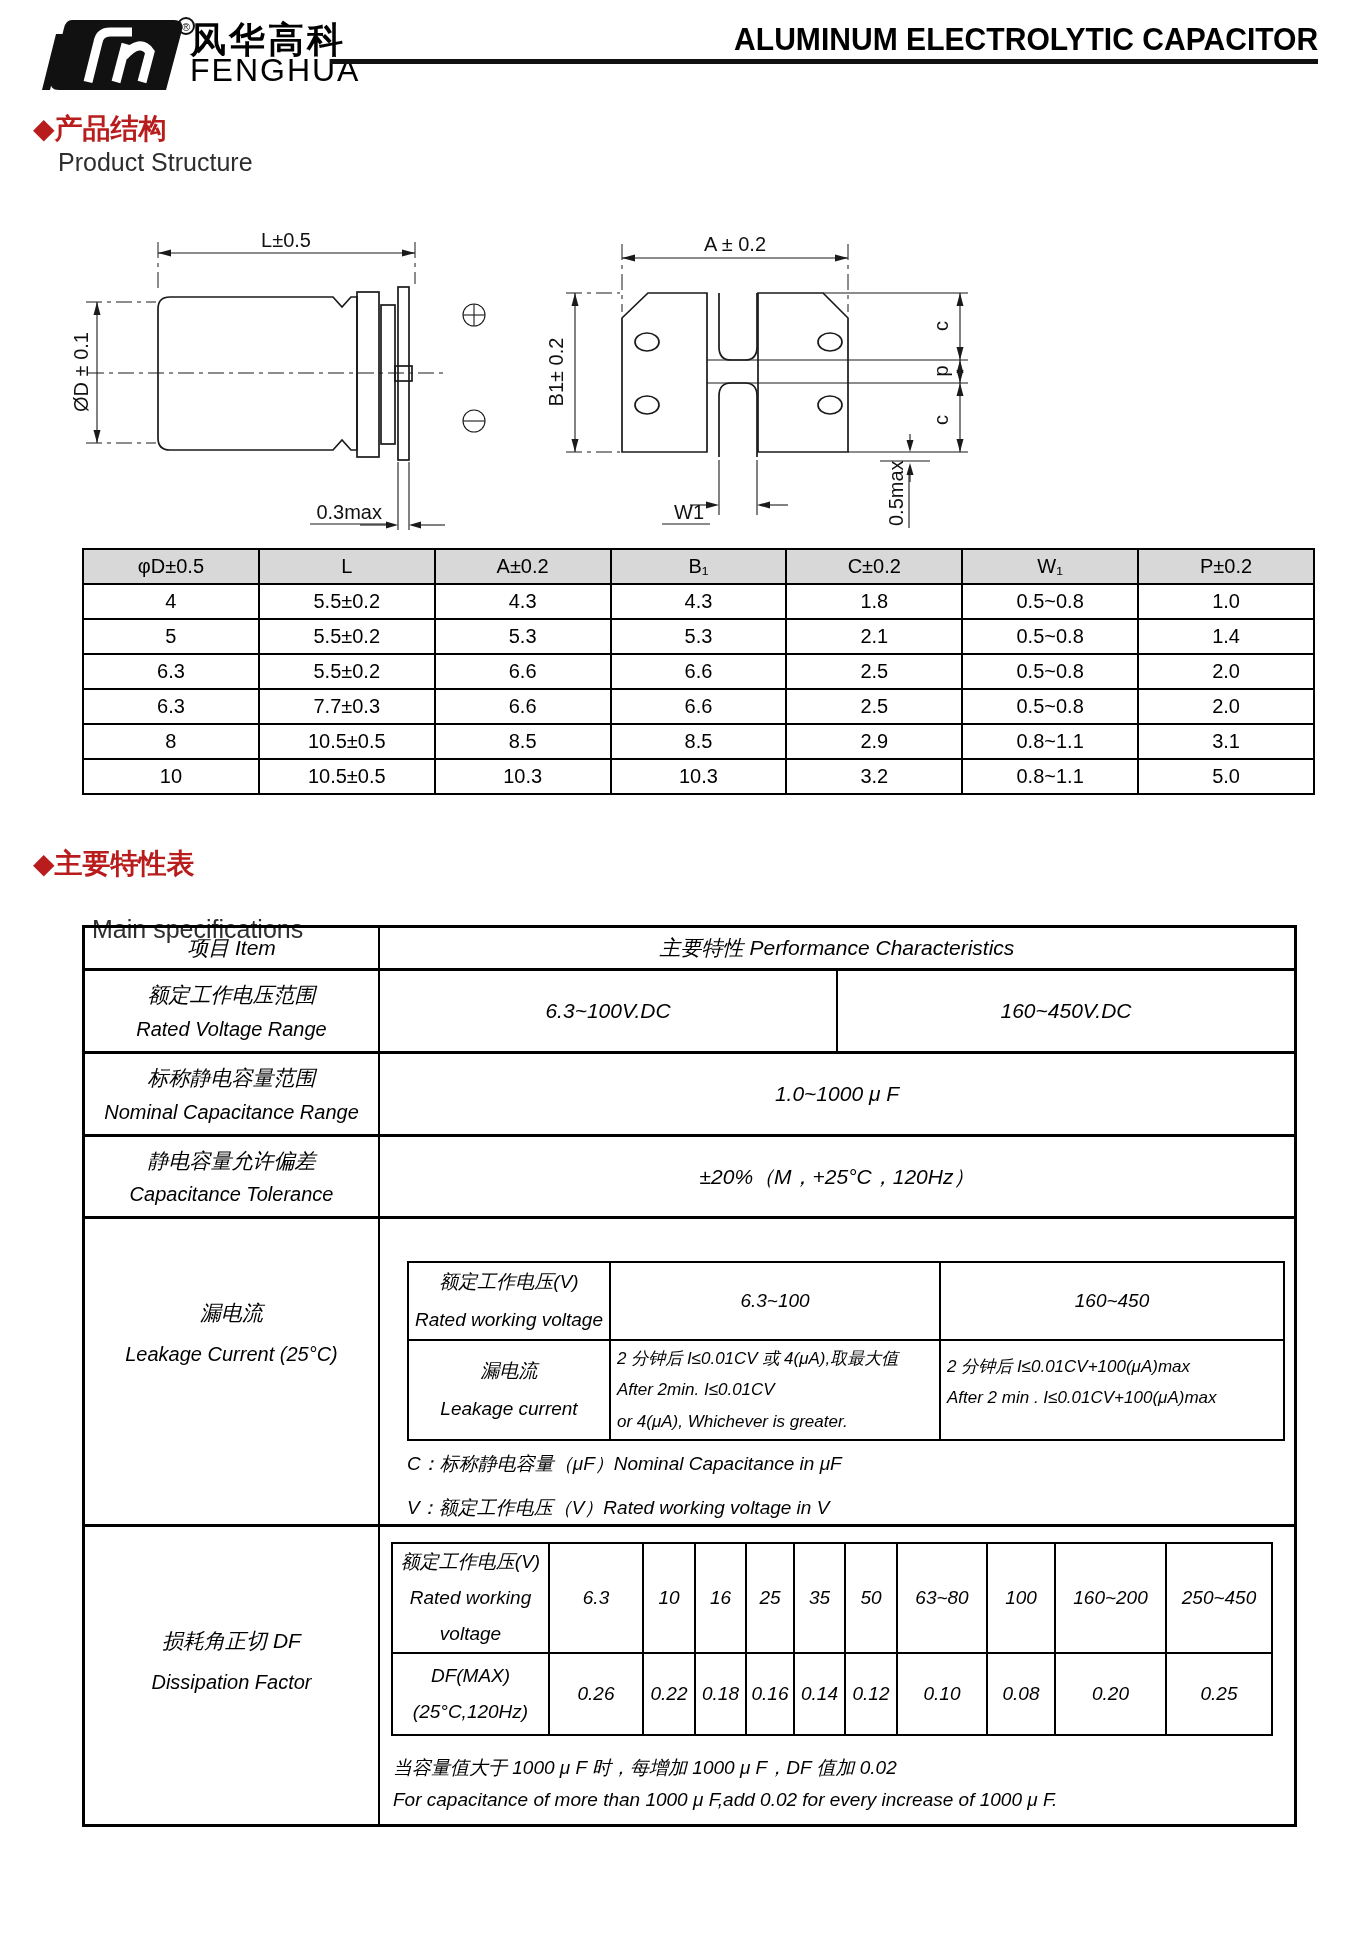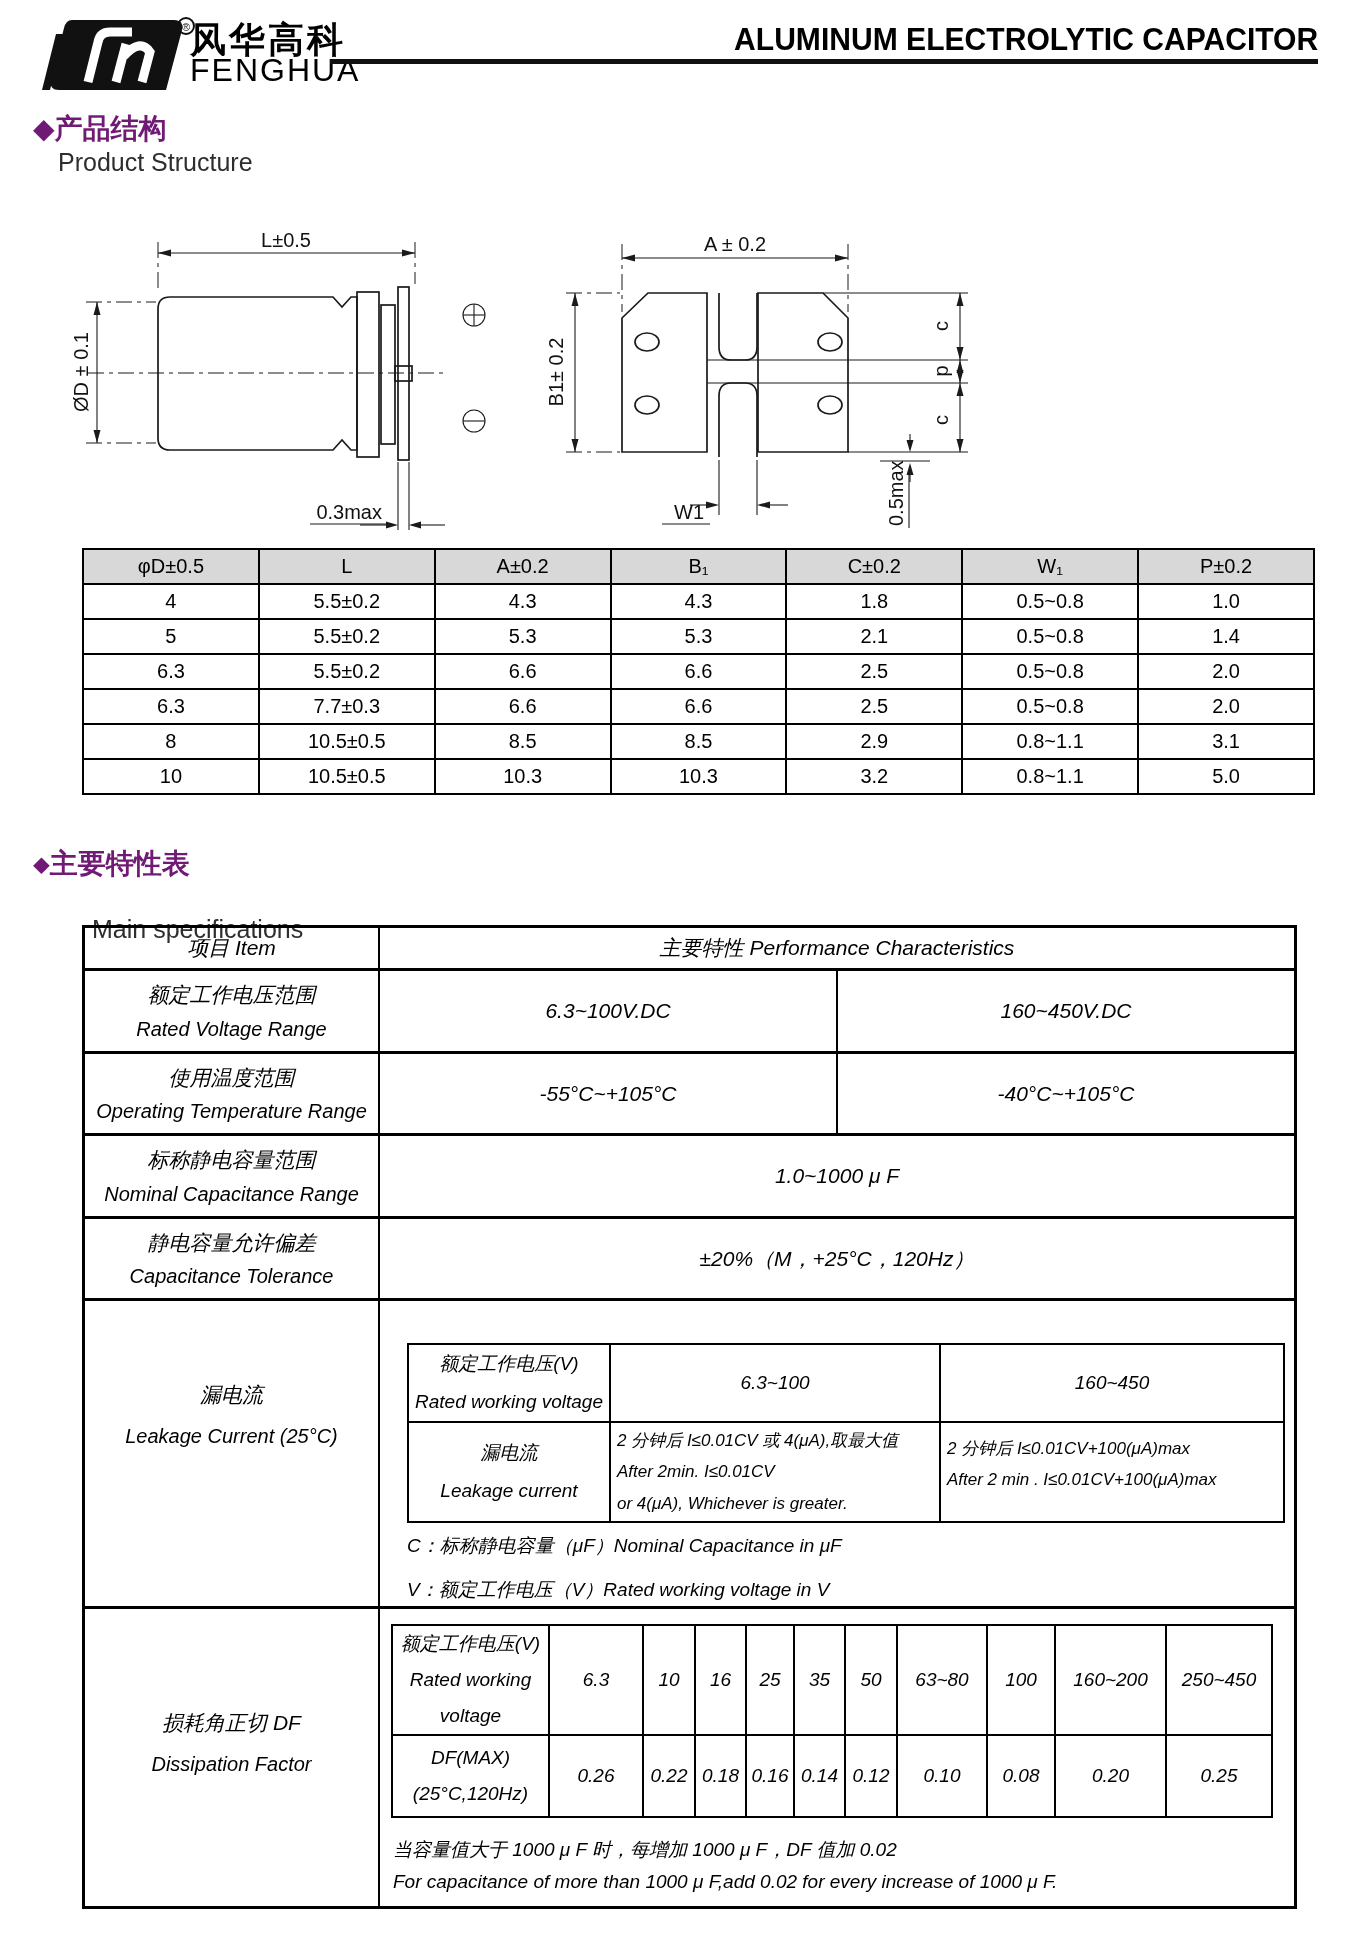--- a/index.html
+++ b/index.html
@@ -7,25 +7,25 @@
     width:1354px;height:1947px;position:relative;background:#ffffff;color:#000;
     font-family:"Liberation Sans","DejaVu Sans",sans-serif;overflow:hidden;
   }
   .abs{position:absolute;}
   
   #brand-cn{left:190px;top:16px;font-size:36px;font-weight:bold;letter-spacing:3px;}
   #brand-en{left:190px;top:52px;font-size:32px;letter-spacing:2px;font-weight:500;}
   #doc-title{right:36px;top:22px;font-size:31px;font-weight:bold;letter-spacing:0px;transform:scaleX(.97);transform-origin:right;}
   #header-rule{left:330px;top:59px;width:988px;height:5px;background:#111;}
   
-  .sec-cn{font-size:28px;font-weight:bold;color:#701a75;}
+  .sec-cn{font-size:28px;font-weight:bold;color:#b91c1c;}
   .sec-en{font-size:25px;color:#2e2e2e;}
   #sec1-cn{left:33px;top:110px;}
   #sec1-en{left:58px;top:148px;}
-  #sec2-cn{left:33px;top:845px;font-family:Liberation Mono, monospace;}
+  #sec2-cn{left:33px;top:845px;}
   #sec2-en{left:92px;top:890px;margin-top:25px;}
   
   #dim-table{left:82px;top:548px;}
   #dim-table table{border-collapse:collapse;table-layout:fixed;width:1233px;}
   #dim-table td,#dim-table th{
     border:2px solid #000;height:33px;text-align:center;vertical-align:middle;
     font-size:20px;font-weight:normal;padding:0;
   }
   #dim-table th{background:#d8d8d8;}
   
@@ -283,28 +283,20 @@
 
   <div class="spec-row" style="height:83px;">
     <div class="spec-item">
       <span class="cn">额定工作电压范围</span>
       <span class="en">Rated Voltage Range</span>
     </div>
     <div class="spec-val half">6.3~100V.DC</div>
     <div class="spec-val half">160~450V.DC</div>
   </div>
 
-  <div class="spec-row" style="height:82px;">
-    <div class="spec-item">
-      <span class="cn">使用温度范围</span>
-      <span class="en">Operating Temperature Range</span>
-    </div>
-    <div class="spec-val half">-55°C~+105°C</div>
-    <div class="spec-val half">-40°C~+105°C</div>
-  </div>
 
   <div class="spec-row" style="height:83px;">
     <div class="spec-item">
       <span class="cn">标称静电容量范围</span>
       <span class="en">Nominal Capacitance Range</span>
     </div>
     <div class="spec-val">1.0~1000 μ F</div>
   </div>
 
   <div class="spec-row" style="height:82px;">

